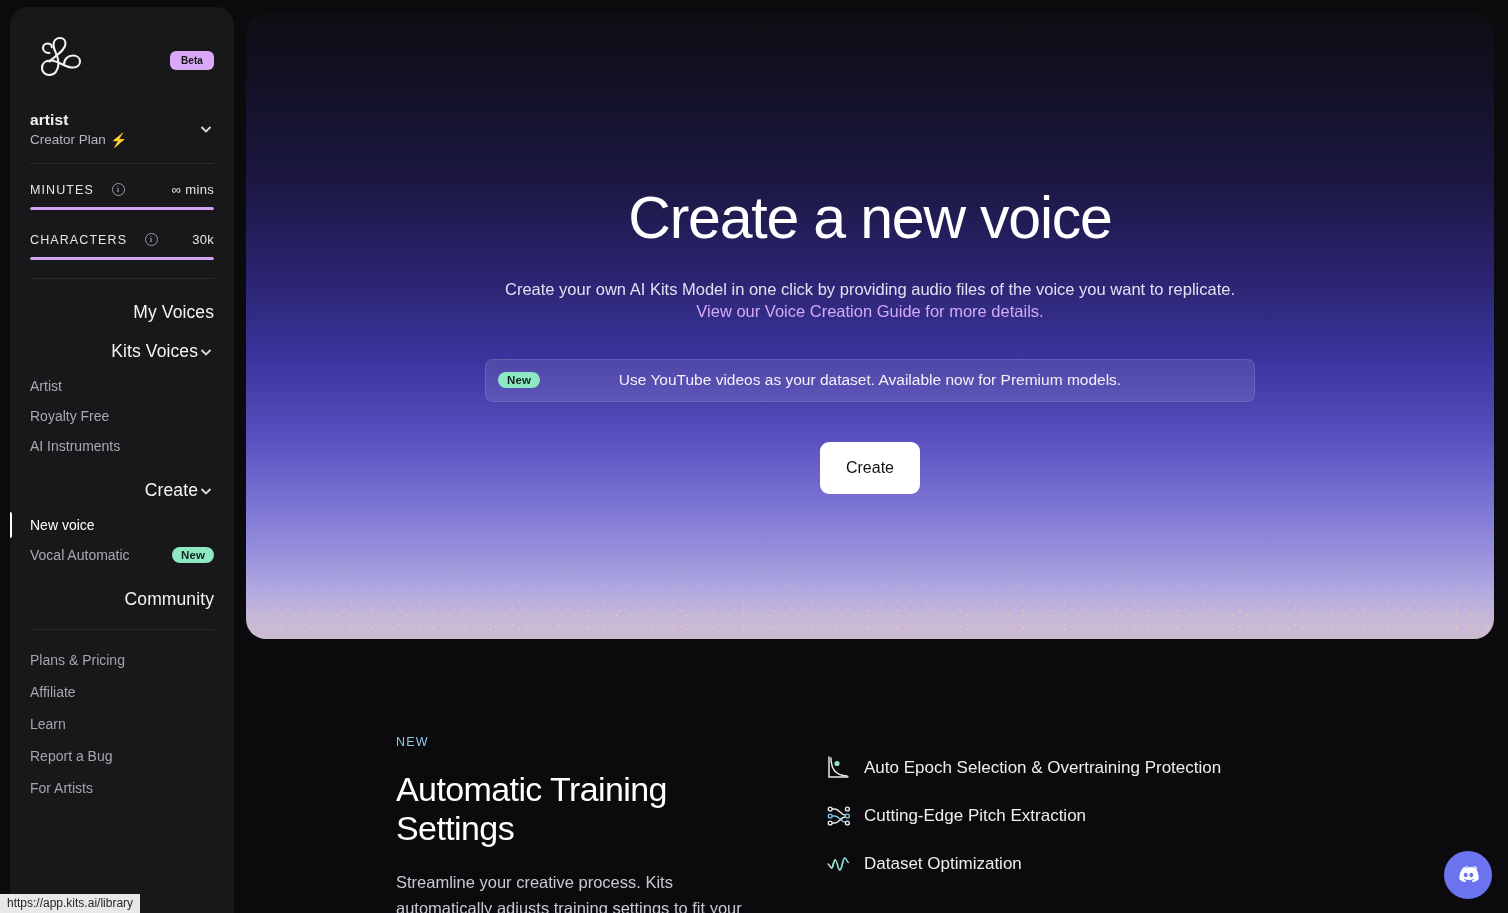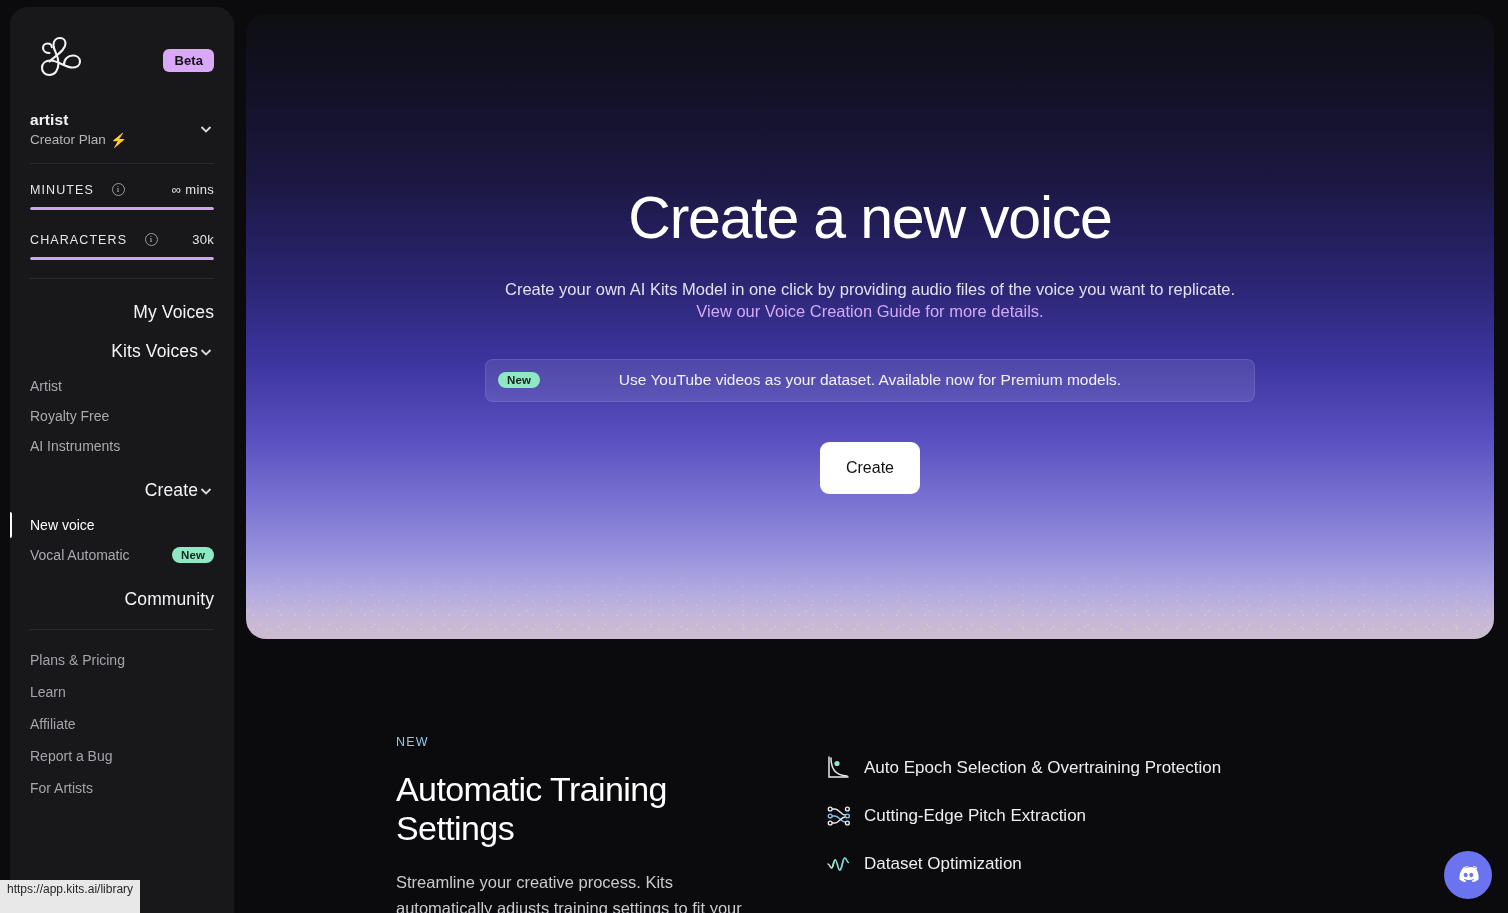--- a/index.html
+++ b/index.html
@@ -23,21 +23,21 @@
     margin-top:7px;
     flex:0 0 224px;
     display:flex; flex-direction:column;
     overflow:hidden;
   }
   .sb-top{ padding:22px 20px 0 20px; }
   .logo-row{ display:flex; align-items:center; justify-content:space-between; height:62px; }
   .logo{ width:60px; height:56px; display:block; }
   .beta-badge{
     background:#d9a8f7; color:#121212;
-    font-size:13px; font-weight:600;
+    font-size:10px; font-weight:600;
     padding:4px 11px; border-radius:6px;
     letter-spacing:.1px;
   }
   .account-row{
     display:flex; align-items:center; justify-content:space-between;
     margin-top:20px; padding-bottom:16px; cursor:pointer;
   }
   .acct-name{ color:#f2f2f4; font-size:15.5px; font-weight:600; letter-spacing:.1px; }
   .acct-plan{ color:#b5b5bb; font-size:13.5px; margin-top:3px; display:flex; align-items:center; gap:5px;}
   .bolt{ color:#c79bf0; font-size:14px; line-height:1; }
@@ -185,21 +185,21 @@
     width:48px; height:48px; border-radius:50%;
     background:#6b73ef;
     display:flex; align-items:center; justify-content:center;
     cursor:pointer; border:none;
   }
 
   
   .statusbar{
     position:absolute; left:0; bottom:0;
     background:#e8e8e8; color:#26262a;
-    font-size:12px; padding:2px 7px 17px 7px;
+    font-size:12px; padding:2px 7px 3px 7px;
     font-family:"Liberation Sans", sans-serif;
     max-width:300px; white-space:nowrap; overflow:hidden;
     z-index:50;
   }
 </style>
 </head>
 <body>
 
 <div id="app">
 
@@ -305,22 +305,22 @@
       <div class="nav-gap"></div>
 
       <div class="nav-primary">
         <span class="txt">Community</span>
       </div>
 
       <div class="divider2"></div>
 
       <div class="foot-links">
         <div class="foot-link">Plans &amp; Pricing</div>
+        <div class="foot-link">Affiliate</div>
         <div class="foot-link">Learn</div>
-        <div class="foot-link">Affiliate</div>
         <div class="foot-link">Report a Bug</div>
         <div class="foot-link">For Artists</div>
       </div>
     </nav>
   </aside>
 
   <main class="main">
 
     <section class="hero">
       <div class="hero-inner">

